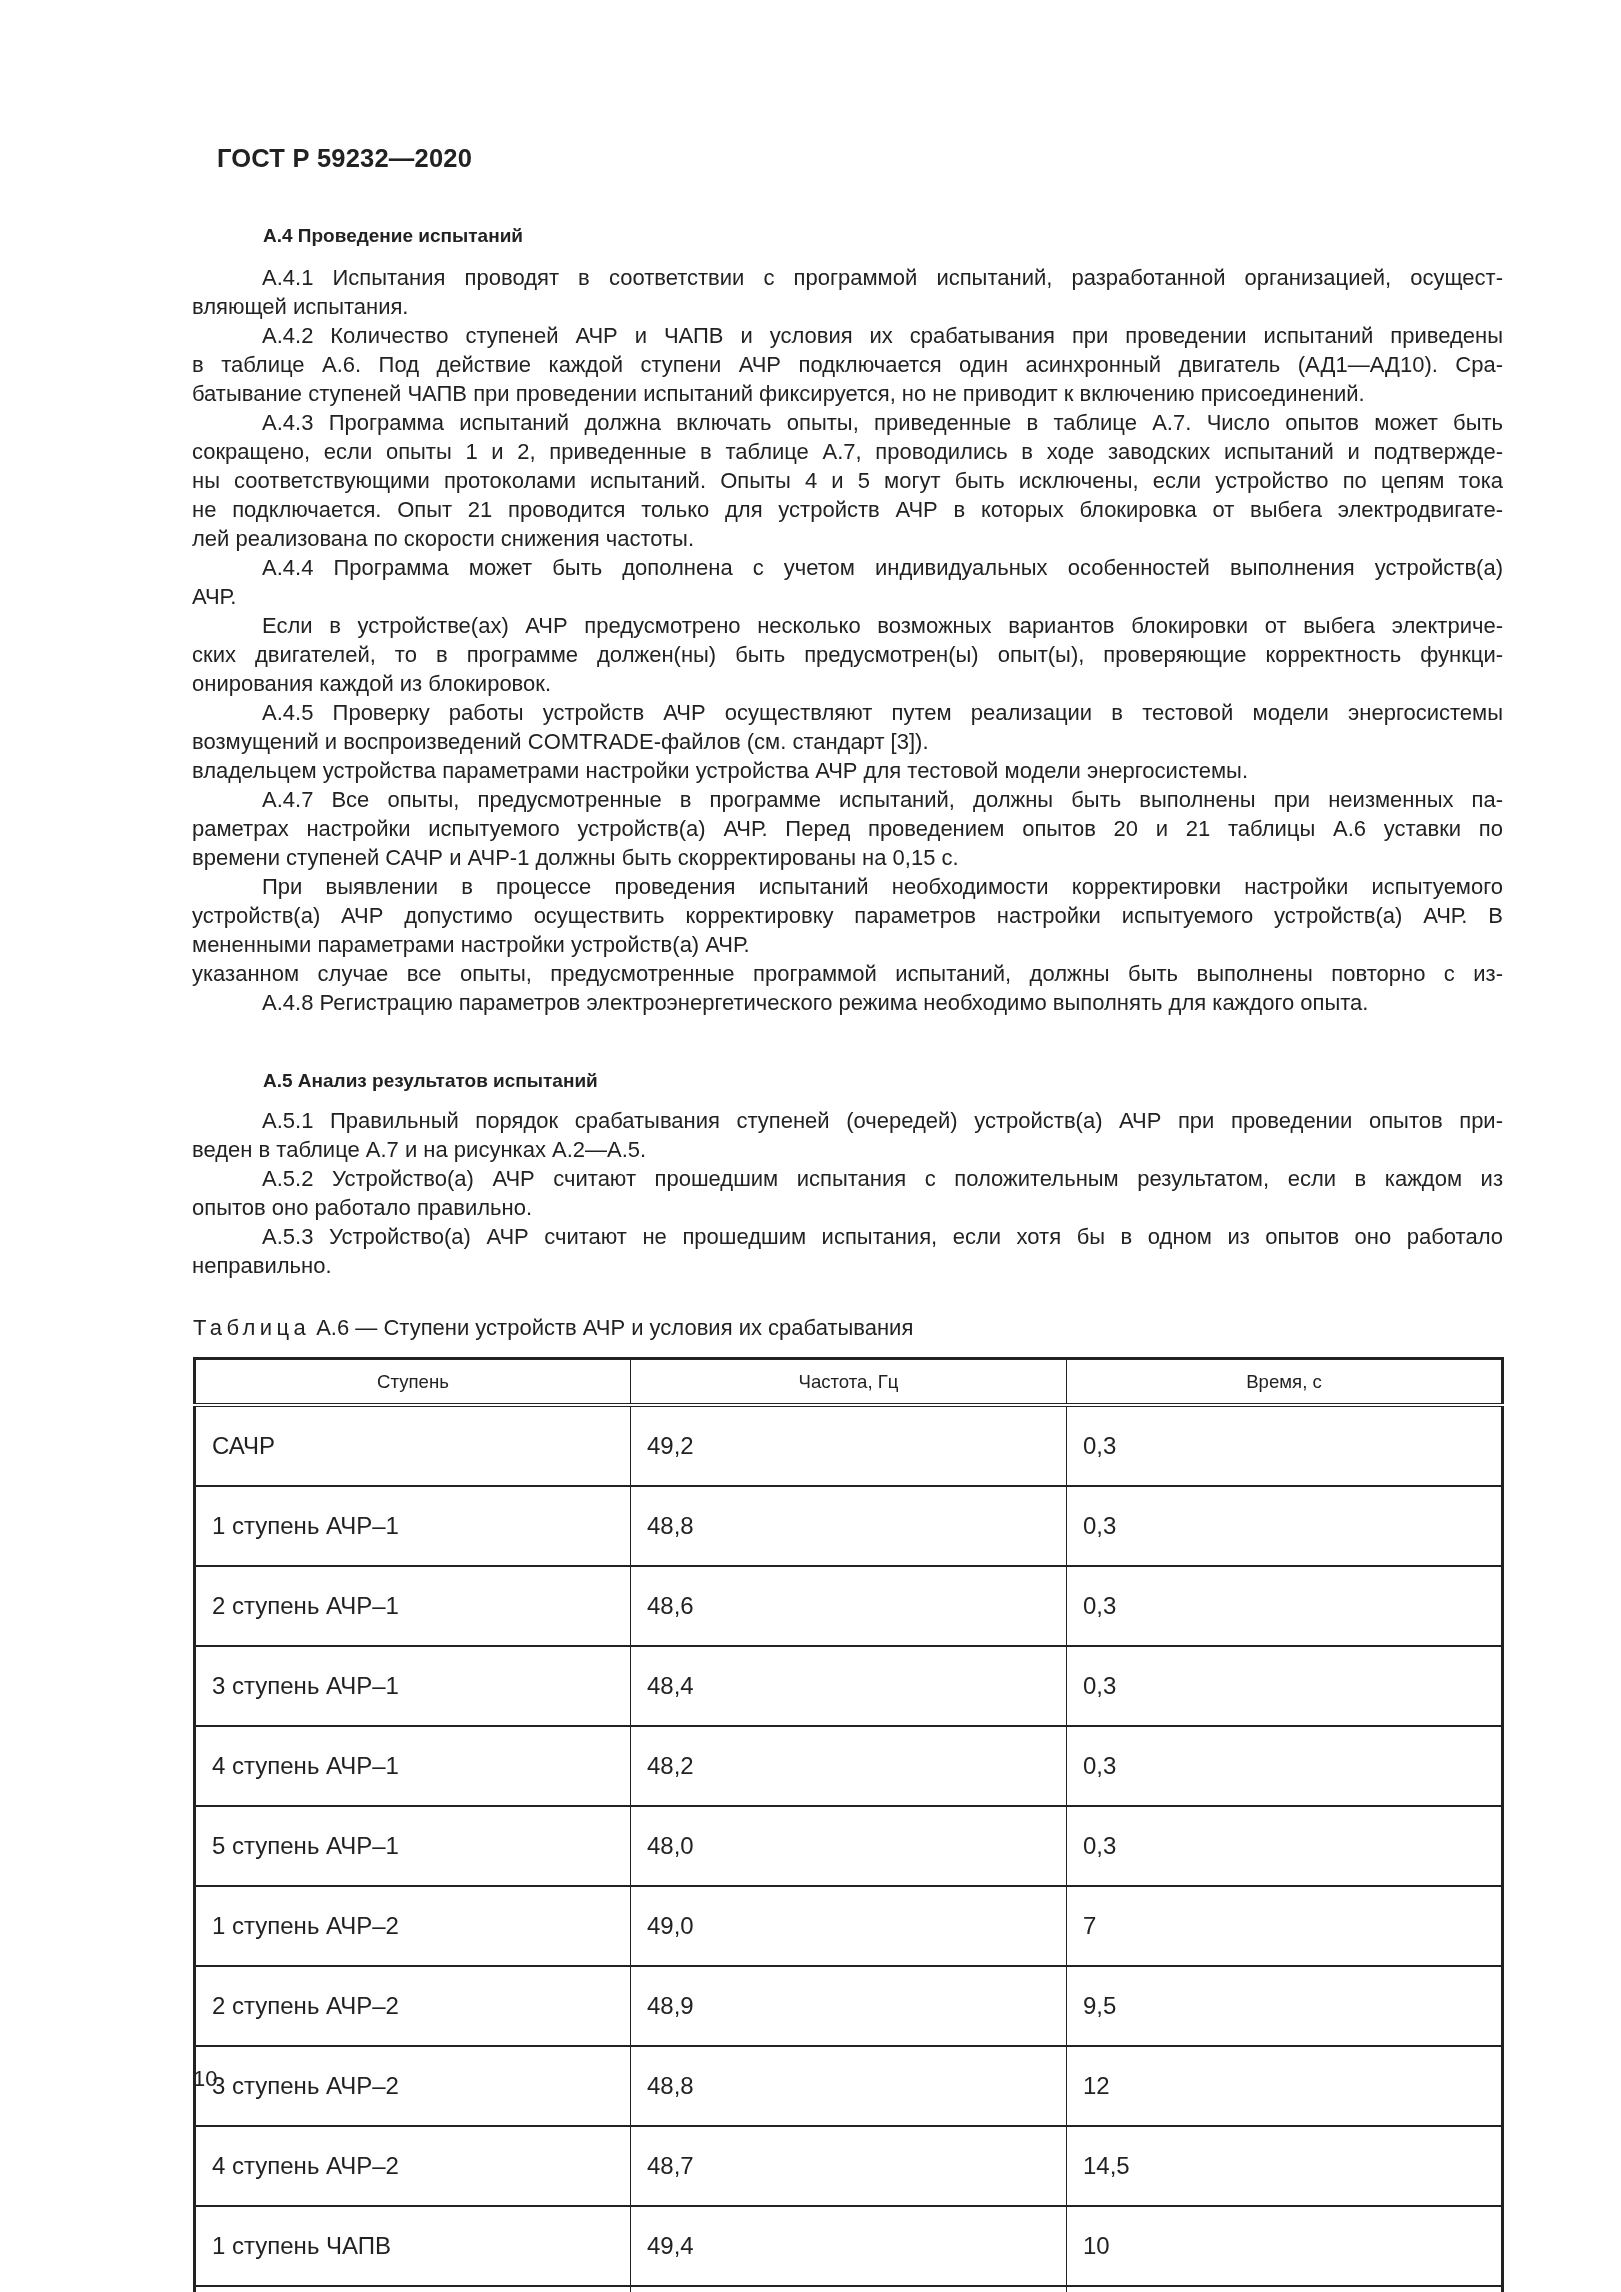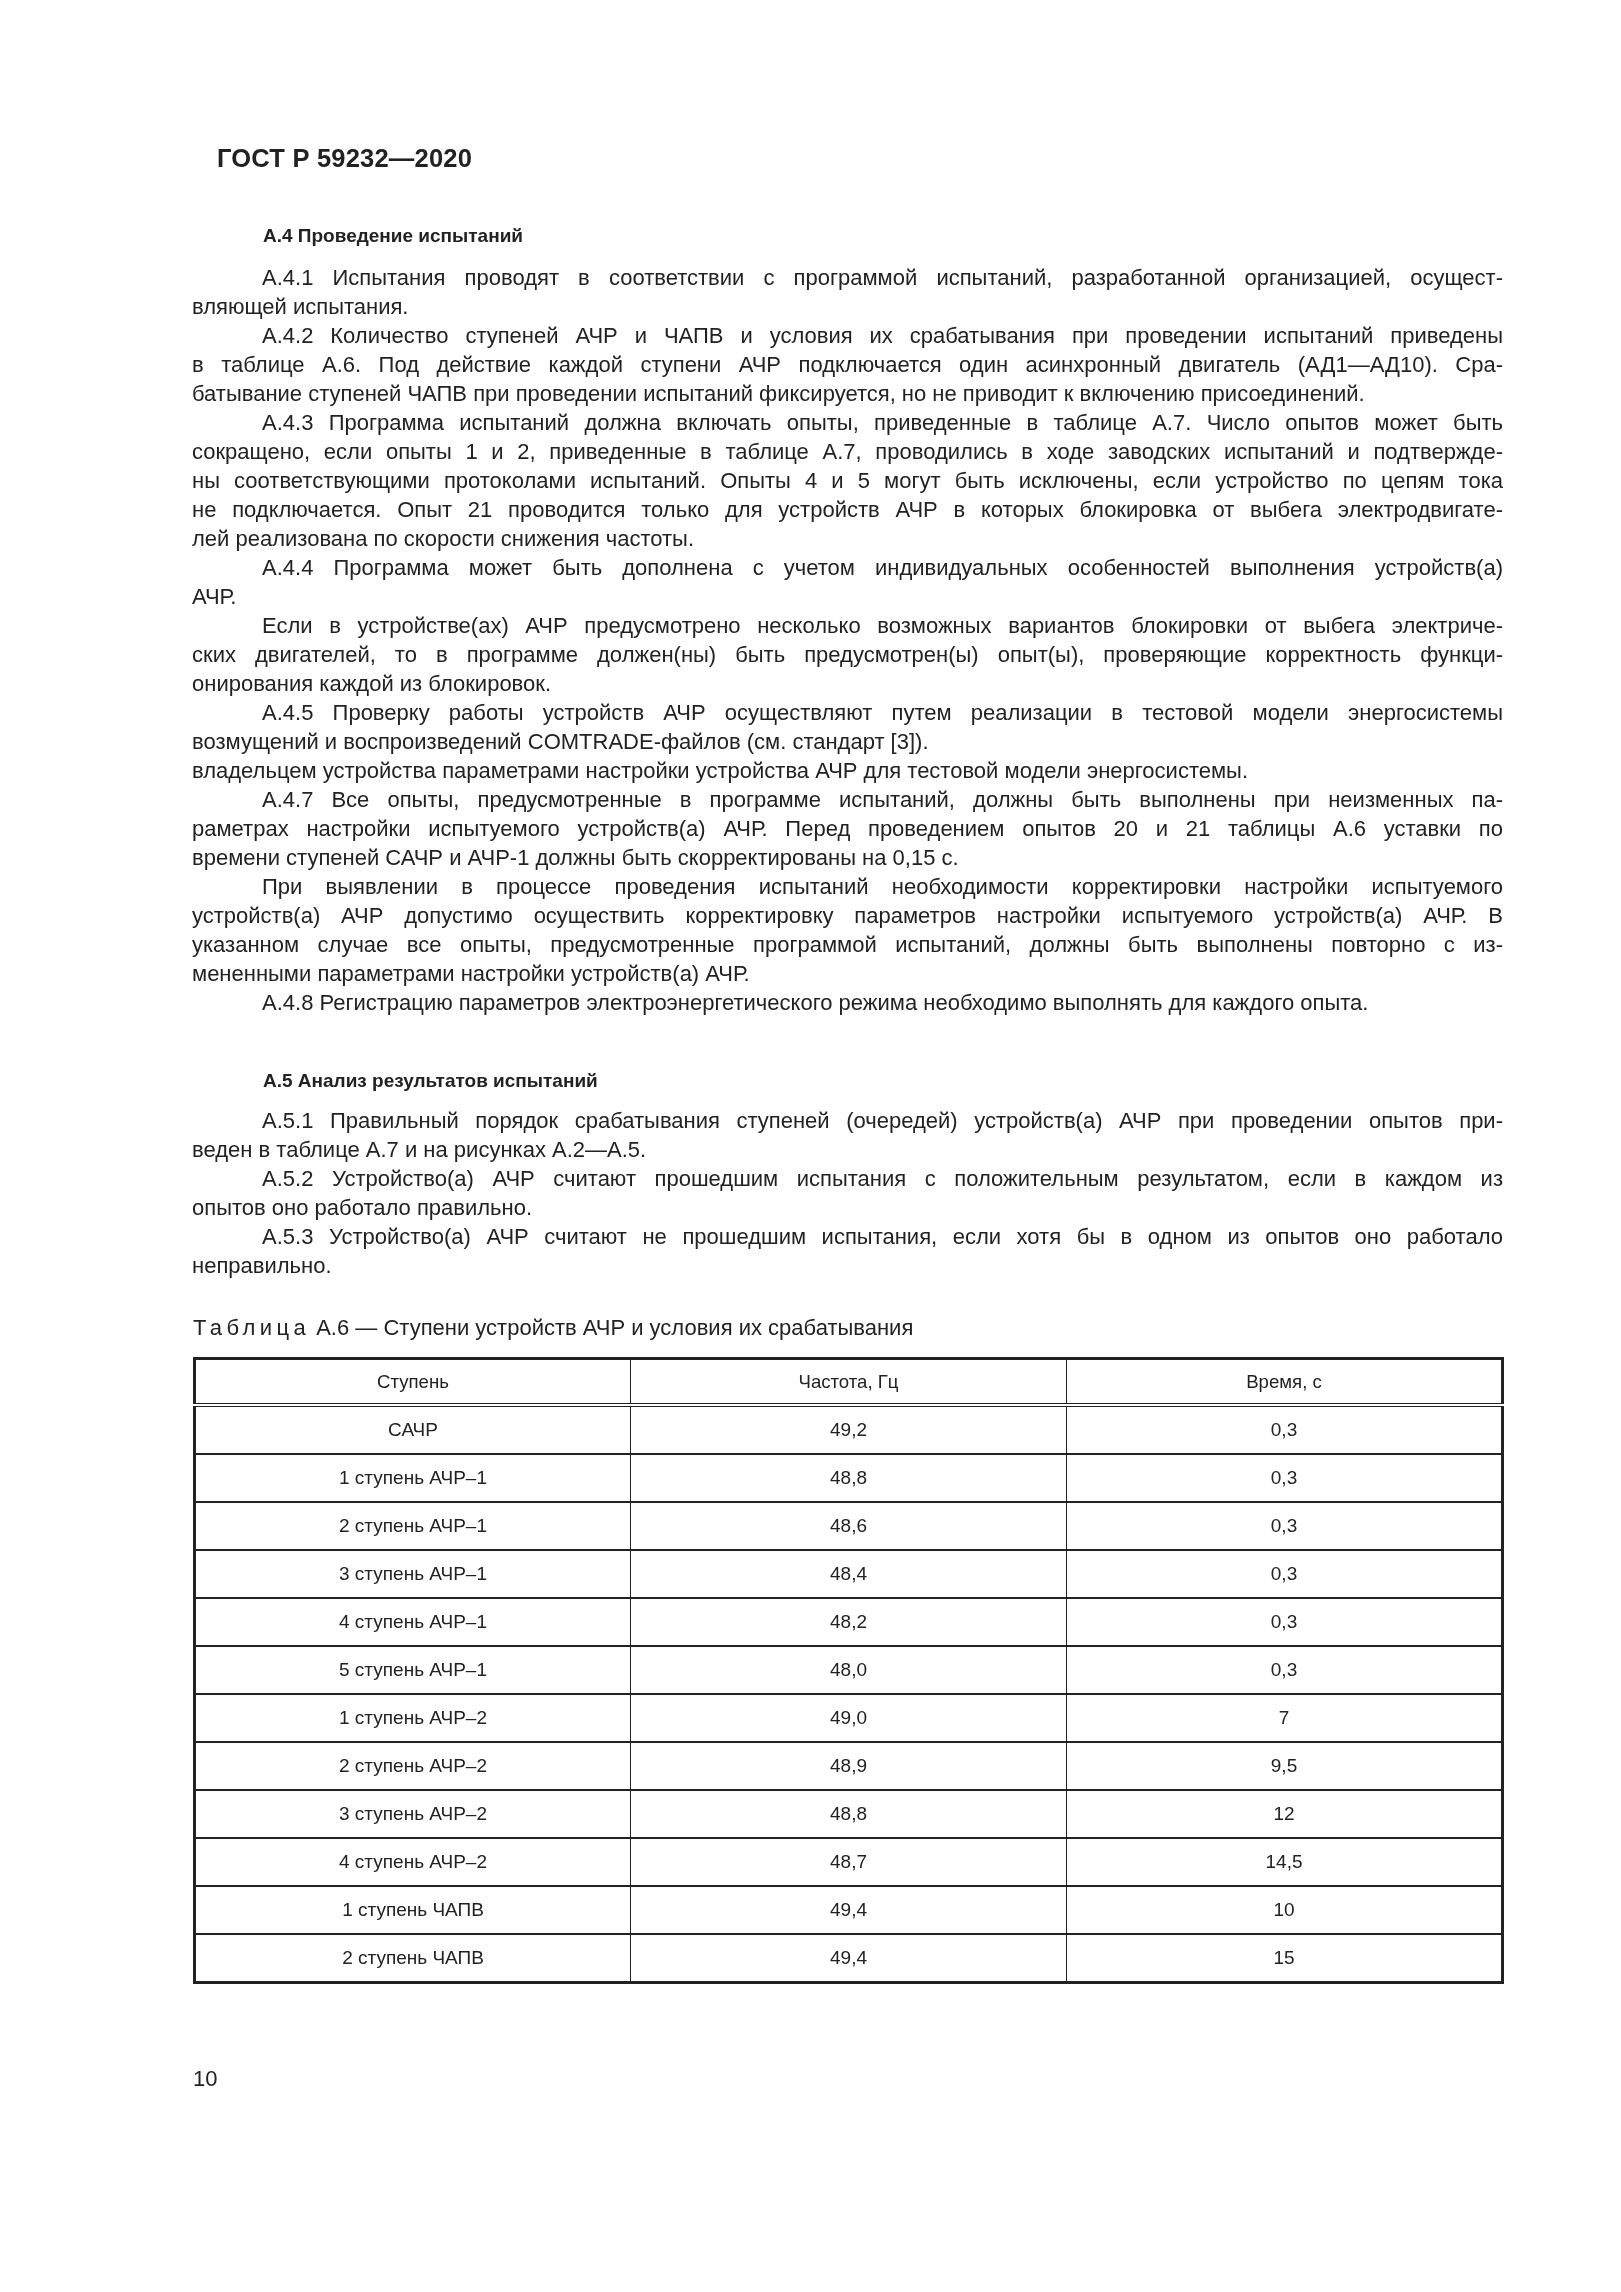--- a/index.html
+++ b/index.html
@@ -9,21 +9,21 @@
   .section-heading { position: absolute; left: 263px; font-size: 19px; font-weight: bold; }
   .text-block { position: absolute; left: 192px; width: 1311px; }
   .line { height: 29px; line-height: 29px; font-size: 22px; white-space: nowrap; text-align: justify; text-align-last: justify; overflow: hidden; }
   .line.first { padding-left: 70px; }
   .line.last { text-align-last: left; }
   .caption { position: absolute; left: 193px; top: 1313px; font-size: 22px; line-height: 29px; }
   .caption .lbl { letter-spacing: 4.4px; }
   table.steps { position: absolute; left: 193px; top: 1357px; width: 1311px; border-collapse: collapse; table-layout: fixed; }
   table.steps col { width: 33.33%; }
   table.steps th { height: 43px; font-size: 18.6px; font-weight: normal; text-align: center; border: 1.5px solid #222; border-top: 3.9px solid #222; border-bottom: 4.9px double #222; padding: 0; }
-  table.steps td { height: 46px; font-size: 19px; text-align: center; border: 1.5px solid #222; border-top: 2.9px solid #222; padding: 0; }
+  table.steps td { height: 46px; font-size: 24px; text-align: left; border: 1.5px solid #222; border-top: 2.9px solid #222; padding: 16px; }
   table.steps th:first-child, table.steps td:first-child { border-left: 3.9px solid #222; margin-top: 32px; }
   table.steps th:last-child, table.steps td:last-child { border-right: 3.9px solid #222; }
   table.steps tr:last-child td { border-bottom: 3.9px solid #222; }
   .page-number { position: absolute; left: 193px; top: 2066px; font-size: 22px; }
 </style>
 </head>
 <body>
 
 <div class="doc-code">ГОСТ Р 59232—2020</div>
 
@@ -46,22 +46,22 @@
   <div class="line">ских двигателей, то в программе должен(ны) быть предусмотрен(ы) опыт(ы), проверяющие корректность функци-</div>
   <div class="line last">онирования каждой из блокировок.</div>
   <div class="line first">А.4.5 Проверку работы устройств АЧР осуществляют путем реализации в тестовой модели энергосистемы</div>
   <div class="line last">возмущений и воспроизведений COMTRADE-файлов (см. стандарт [3]).</div>
   <div class="line last">владельцем устройства параметрами настройки устройства АЧР для тестовой модели энергосистемы.</div>
   <div class="line first">А.4.7 Все опыты, предусмотренные в программе испытаний, должны быть выполнены при неизменных па-</div>
   <div class="line">раметрах настройки испытуемого устройств(а) АЧР. Перед проведением опытов 20 и 21 таблицы А.6 уставки по</div>
   <div class="line last">времени ступеней САЧР и АЧР-1 должны быть скорректированы на 0,15 с.</div>
   <div class="line first">При выявлении в процессе проведения испытаний необходимости корректировки настройки испытуемого</div>
   <div class="line">устройств(а) АЧР допустимо осуществить корректировку параметров настройки испытуемого устройств(а) АЧР. В</div>
+  <div class="line last">мененными параметрами настройки устройств(а) АЧР.</div>
   <div class="line">указанном случае все опыты, предусмотренные программой испытаний, должны быть выполнены повторно с из-</div>
-  <div class="line last">мененными параметрами настройки устройств(а) АЧР.</div>
   <div class="line first last">А.4.8 Регистрацию параметров электроэнергетического режима необходимо выполнять для каждого опыта.</div>
 </div>
 
 <div class="section-heading" style="top:1070px;">А.5 Анализ результатов испытаний</div>
 
 <div class="text-block" style="top:1106px;">
   <div class="line first">А.5.1 Правильный порядок срабатывания ступеней (очередей) устройств(а) АЧР при проведении опытов при-</div>
   <div class="line last">веден в таблице А.7 и на рисунках А.2—А.5.</div>
   <div class="line first">А.5.2 Устройство(а) АЧР считают прошедшим испытания с положительным результатом, если в каждом из</div>
   <div class="line last">опытов оно работало правильно.</div>

